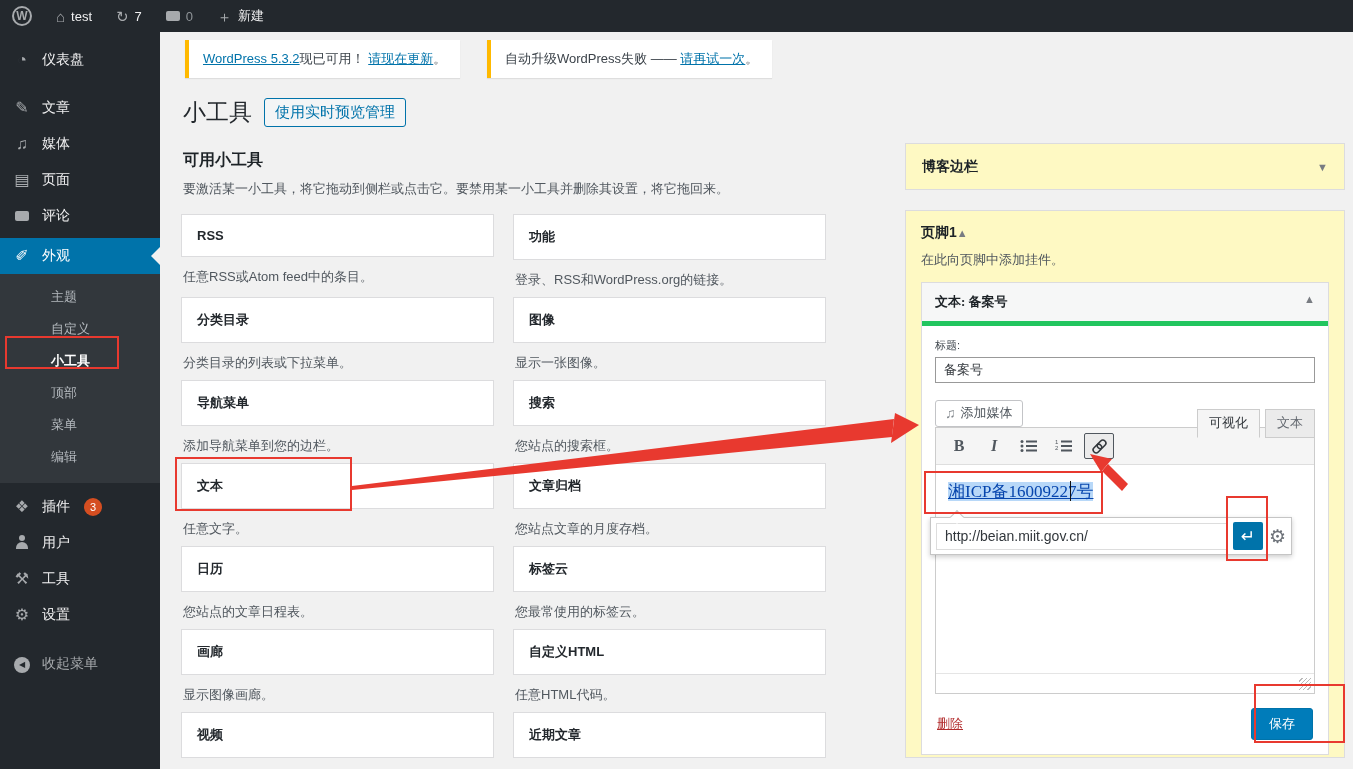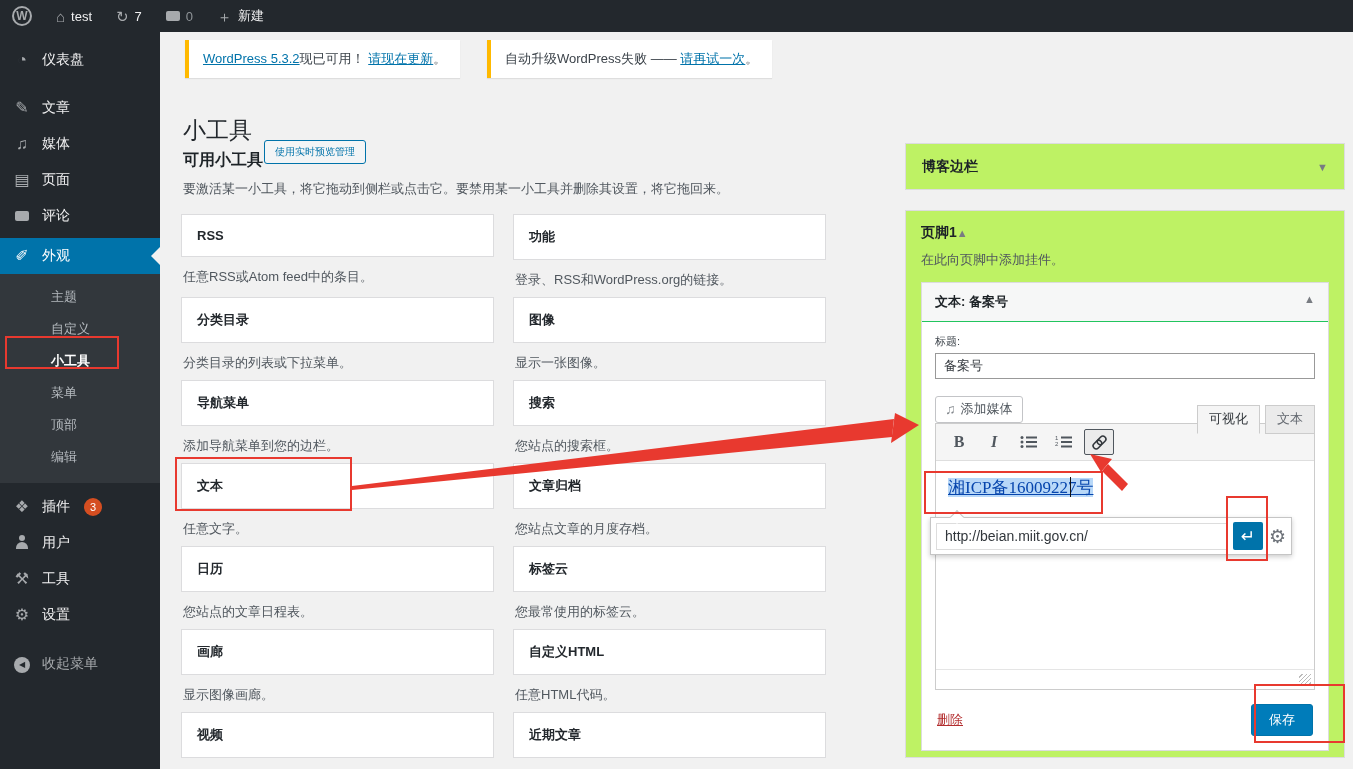--- a/index.html
+++ b/index.html
@@ -50,43 +50,43 @@
   
   .notice { position:absolute; top:40px; background:#fff; border-left:4px solid #ffb900;
     box-shadow:0 1px 1px rgba(0,0,0,.08); padding:10px 14px; font-size:13px; white-space:nowrap; }
   .notice a { color:#0073aa; text-decoration:underline; cursor:pointer; }
   .n1 { left:185px; }
   .n2 { left:487px; }
   
   .title-row { position:absolute; left:183px; top:98px; display:flex; align-items:center; gap:12px; }
   .page-title { font-size:23px; font-weight:400; color:#23282d; margin:0; line-height:1.2; }
   .manage-btn { border:1px solid #0073aa; color:#0073aa; background:#f3f5f6;
-    border-radius:3px; padding:4px 10px; font-size:10px; cursor:pointer;margin-top:42px; }
+    border-radius:3px; padding:4px 10px; font-size:15px; cursor:pointer; }
   .avail-heading { position:absolute; left:183px; top:150px; font-size:16px; font-weight:bold; color:#1d2327; margin:0; }
   .avail-desc { position:absolute; left:183px; top:180px; font-size:13px; color:#50575e; }
   
   .wgrid { position:absolute; left:181px; top:214px; width:646px;
     display:grid; grid-template-columns:313px 313px; column-gap:19px; }
   .wcell { height:83px; }
   .wcard { background:#fff; border:1px solid #dcdcde; padding:13px 15px;
     font-size:13px; font-weight:bold; color:#23282d; cursor:grab; }
   .wdesc { font-size:13px; color:#50575e; padding:11px 2px 0; }
   
-  .panel { position:absolute; background:#bef264; border:1px solid #dcdcde; }
+  .panel { position:absolute; background:#fef9c3; border:1px solid #dcdcde; }
   .panel-blog { left:905px; top:143px; width:440px; height:47px;
     display:flex; align-items:center; justify-content:space-between; padding:0 16px; }
   .panel-title { font-size:14px; font-weight:bold; color:#1d2327; }
   .toggle { color:#787c82; font-size:11px; cursor:pointer; }
   .panel-footer { left:905px; top:210px; width:440px; height:548px; padding:13px 15px; }
   .pf-head { display:flex; align-items:center; }
   .pf-desc { font-size:13px; color:#50575e; margin-top:9px; }
   
   .twidget { margin-top:13px; border:1px solid #dcdcde; background:#fff; }
-  .twidget-head { background:#f6f7f7; border-bottom:1px solid #22c55e; padding:10px 13px;
-    display:flex; justify-content:space-between; font-size:13px; }
+  .twidget-head { background:#f6f7f7; border-bottom:5px solid #22c55e; padding:10px 13px;
+    display:flex; justify-content:space-between; font-size:13px;font-family:Liberation Serif, serif; }
   .twidget-head b { color:#1d2327; }
   .twidget-body { padding:12px 13px 0; position:relative; }
   .field-label { font-size:11px; color:#3c434a; }
   .title-input { width:100%; height:26px; border:1px solid #999; margin-top:4px;
     padding:0 8px; font-size:13px; color:#32373c; background:#fff; }
   .editor-top { margin-top:15px; display:flex; justify-content:space-between; align-items:flex-end; }
   .add-media { display:inline-flex; align-items:center; gap:5px; border:1px solid #c3c4c7; background:#fff;
     border-radius:3px; padding:3px 9px 4px; font-size:13px; color:#50575e; cursor:pointer; }
   .media-glyph { color:#82878c; font-size:14px; }
   .tabs { display:flex; }
@@ -174,22 +174,22 @@
     <span>评论</span>
   </div>
   <div class="menu-item active" style="margin-top:4px;">
     <span class="mi-icon">✐</span>
     <span>外观</span>
   </div>
   <div class="submenu">
     <div class="submenu-item">主题</div>
     <div class="submenu-item">自定义</div>
     <div class="submenu-item current">小工具</div>
+    <div class="submenu-item">顶部</div>
     <div class="submenu-item">菜单</div>
-    <div class="submenu-item">顶部</div>
     <div class="submenu-item">编辑</div>
   </div>
   <div class="menu-item" style="margin-top:6px;">
     <span class="mi-icon">❖</span>
     <span>插件</span>
     <span class="badge">3</span>
   </div>
   <div class="menu-item">
     <span class="mi-icon"><span class="person"></span></span>
     <span>用户</span>

